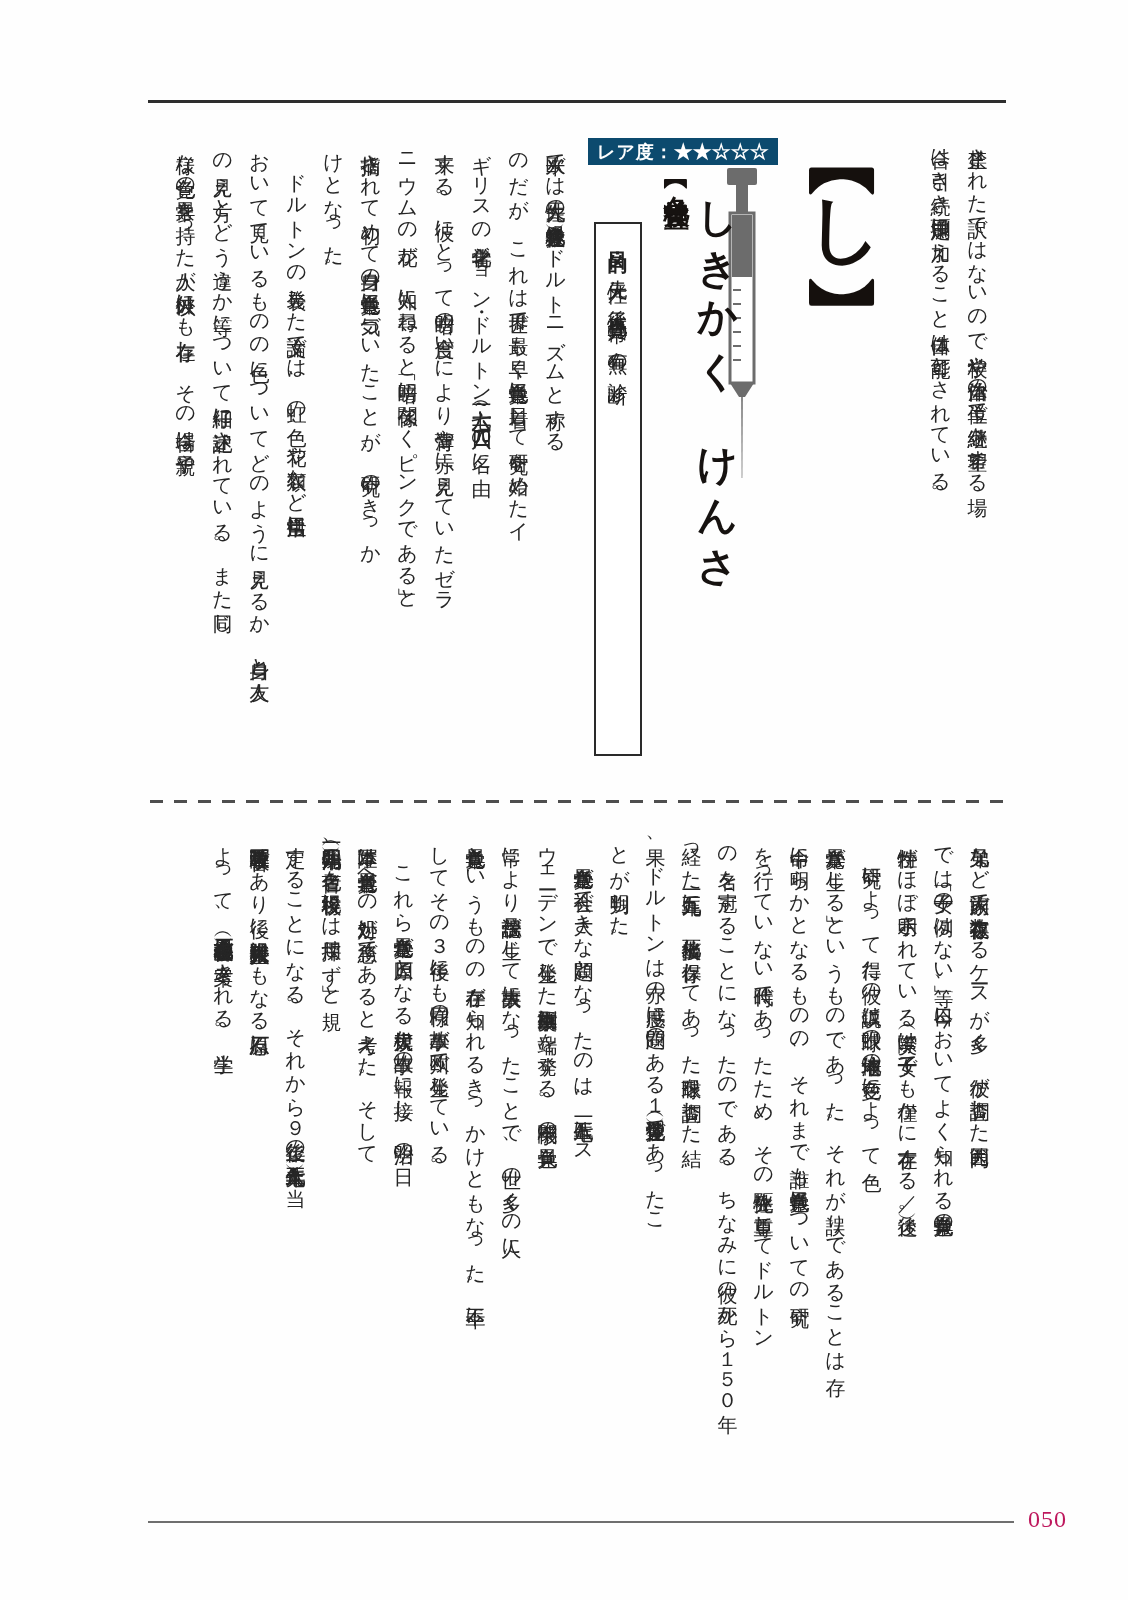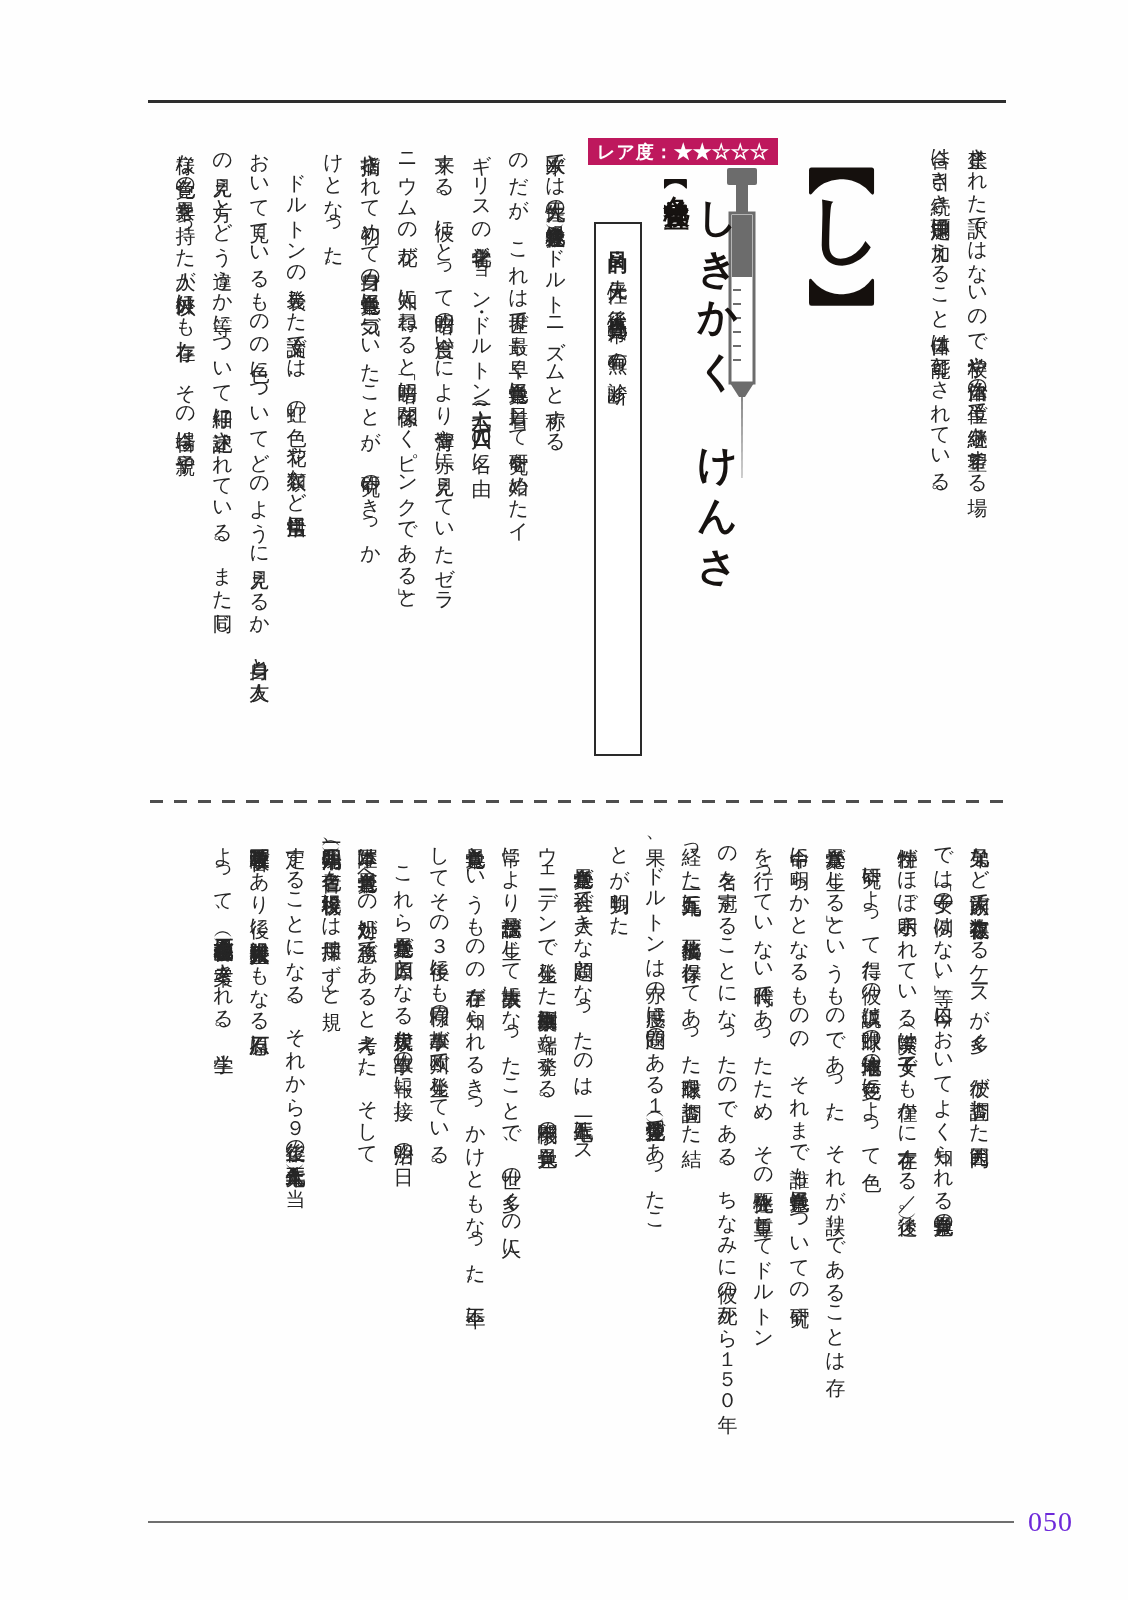--- a/index.html
+++ b/index.html
@@ -17,21 +17,21 @@
   .bb .vline{line-height:36px;}
   
   .tail .vline{line-height:37px;letter-spacing:0.2px;}
   
   .marker{
     font-family:"Liberation Serif","DejaVu Serif",serif;
     font-weight:900;font-size:74px;color:#15100d;line-height:86px;
   }
   
   .badge{
-    background:#be185d;color:#ffffff;display:flex;align-items:center;
+    background:#0c4a6e;color:#ffffff;display:flex;align-items:center;
     font-weight:bold;font-size:18px;letter-spacing:1px;
     padding:2px 9px;box-sizing:border-box;height:27px;white-space:nowrap;
   }
   .badge .stars{font-size:19px;letter-spacing:0;}
   
   .title-kana{
     font-family:"Liberation Serif","DejaVu Serif",serif;
     font-weight:700;font-size:40px;letter-spacing:5px;color:#161210;line-height:46px;
   }
   .title-kanji{
@@ -46,21 +46,21 @@
   .purpose .ptxt{font-size:20px;letter-spacing:2.5px;line-height:44px;color:#222;}
   .purpose .plabel{font-weight:bold;}
   
   .dashes{
     height:3px;
     background:repeating-linear-gradient(90deg,#4e4e4e 0 13px,transparent 13px 24px);
   }
   .footer-rule{background:#6f6f6f;height:2px;}
   .pagenum{
     font-family:"Liberation Serif","DejaVu Serif",serif;
-    font-size:28px;color:#6d28d9;letter-spacing:1px;
+    font-size:24px;color:#be185d;letter-spacing:1px;
   }
 </style>
 </head>
 <body>
 
 <div id="page">
 
   <div class="abs rule" style="left:148px;top:100px;width:858px;height:3px;"></div>
 
   <div class="abs v bodytext tail" style="left:920px;top:134px;width:76px;height:616px;">

